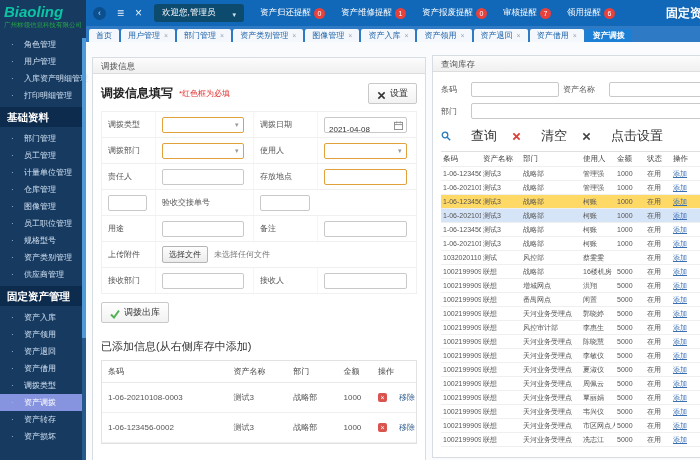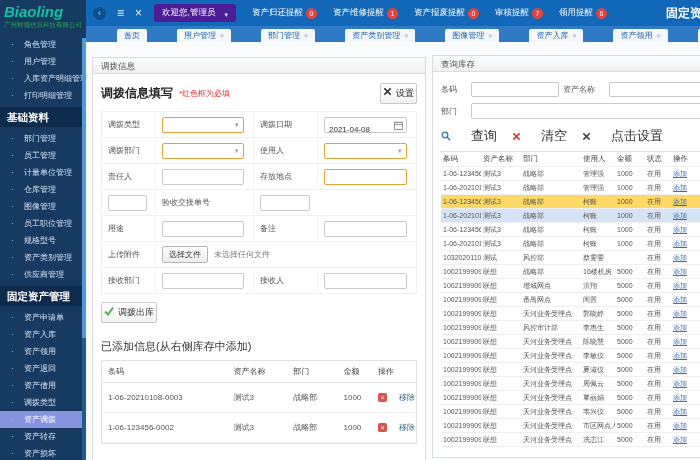--- a/index.html
+++ b/index.html
@@ -20,54 +20,54 @@
     background:#0d2b4d; padding-left:7px; margin:3px 0; white-space:nowrap; }
   .side-scroll { position:absolute; top:38px; right:0; bottom:0; width:4px; background:#245a8e; }
   .side-scroll .thumb { position:absolute; top:0; left:0; width:4px; height:300px; background:#4e9ad8; }
 
   
   .topbar { position:absolute; left:86px; right:0; top:0; height:26px; background:#1167b8;
     display:flex; align-items:center; color:#fff; z-index:2; }
   .circle-btn { width:13px; height:13px; border-radius:50%; background:#0c4f8e; color:#bcd6ef;
     font-size:9px; line-height:12px; text-align:center; margin-left:7px; cursor:pointer; flex:none; }
   .icon-btn { margin-left:11px; font-size:12px; cursor:pointer; color:#eaf3fb; flex:none; }
-  .user-btn { margin-left:12px; background:#4c1d95; border:none; color:#fff; font-size:8.5px;
-    padding:3px 8px; border-radius:3px; display:flex; align-items:flex-end; gap:9px; cursor:pointer; flex:none;
+  .user-btn { margin-left:12px; background:#0c4a6e; border:none; color:#fff; font-size:8.5px;
+    padding:3px 8px; border-radius:3px; display:flex; align-items:flex-end; gap:17px; cursor:pointer; flex:none;
     font-family:inherit; }
   .user-btn .caret { font-size:7px; color:#cfe4f7; }
   .notices { display:flex; align-items:center; gap:16px; margin-left:16px; }
   .notice { display:flex; align-items:center; gap:3px; font-size:8.5px; cursor:pointer; white-space:nowrap; }
   .badge { background:#e8413c; color:#fff; min-width:11px; height:11px; border-radius:50%;
     font-size:7px; line-height:11px; text-align:center; padding:0 1px; }
   .sysname { margin-left:auto; margin-right:-14px; font-size:12px; font-weight:bold; white-space:nowrap; }
 
   
   .tabstrip { position:absolute; left:86px; right:0; top:26px; height:16px; background:#2e7ac4;
     display:flex; align-items:flex-end; padding-left:3px; gap:2px; z-index:2; }
   .tab { background:#f4f8fc; color:#1a5fa8; font-size:8px; height:13px; line-height:13px;
     padding:0 7px; border-radius:2px 2px 0 0; display:flex; align-items:center; gap:4px;
-    cursor:pointer; white-space:nowrap;margin-left:28px; }
+    cursor:pointer; white-space:nowrap; }
   .tab .tx { color:#9aa7b5; font-size:7px; cursor:pointer; }
   .tab.active { background:#1c7fd6; color:#fff; font-weight:bold; }
 
   
   .content { position:absolute; left:86px; right:0; top:42px; bottom:0; background:#fafbfd; overflow:hidden; }
   .panel { position:absolute; background:#fff; border:1px solid #d8dde3; }
   .left-panel  { left:6px;  top:15px; width:334px; bottom:-2px; }
   .right-panel { left:346px; top:13px; width:358px; bottom:2px; }
   .phead { height:16px; line-height:16px; font-size:8.5px; color:#555; padding:0 8px;
     background:linear-gradient(#fcfcfc,#f0f0f0); border-bottom:1px solid #ddd; }
 
   
   .pbody { padding:0 8px; }
   .fill-row { display:flex; align-items:center; margin:9px 0 7px 0; }
   .fill-title { font-size:12px; font-weight:bold; color:#222; }
   .req-note { color:#e03131; font-size:8px; margin-left:6px; }
   .btn { border:1px solid #c9c9c9; background:linear-gradient(#ffffff,#f2f2f2); border-radius:2px;
-    font-size:9px; color:#333; display:inline-flex; align-items:flex-start; gap:4px; padding:3px 2px;
+    font-size:9px; color:#333; display:inline-flex; align-items:flex-end; gap:4px; padding:3px 8px;
     cursor:pointer; font-family:inherit; }
   .settings-btn { margin-left:auto; }
   .frm { border:1px solid #f0f0f0; border-bottom:none; }
   .frow { display:grid; grid-template-columns:54px 1fr 64px 1fr; border-bottom:1px solid #f0f0f0;
     min-height:26px; align-items:center; }
   .frow.up { grid-template-columns:54px 1fr; }
   .frow > div { padding:4px 6px; height:100%; display:flex; align-items:center; border-right:1px solid #f5f5f5; }
   .frow > div:last-child { border-right:none; }
   .fl { font-size:8px; color:#555; white-space:nowrap; }
   .sel, .tb { position:relative; width:96%; height:16px; border:1px solid #c9c9c9; border-radius:2px; background:#fff; }
@@ -176,23 +176,20 @@
       </div>
 
       <div class="mi item">
         <span class="mi-label">供应商管理</span>
       </div>
 
       <div class="mi header">
         <span class="mi-label">固定资产管理</span>
       </div>
 
-      <div class="mi item">
-        <span class="mi-label">资产申请单</span>
-      </div>
 
       <div class="mi item">
         <span class="mi-label">资产入库</span>
       </div>
 
       <div class="mi item">
         <span class="mi-label">资产领用</span>
       </div>
 
       <div class="mi item">

